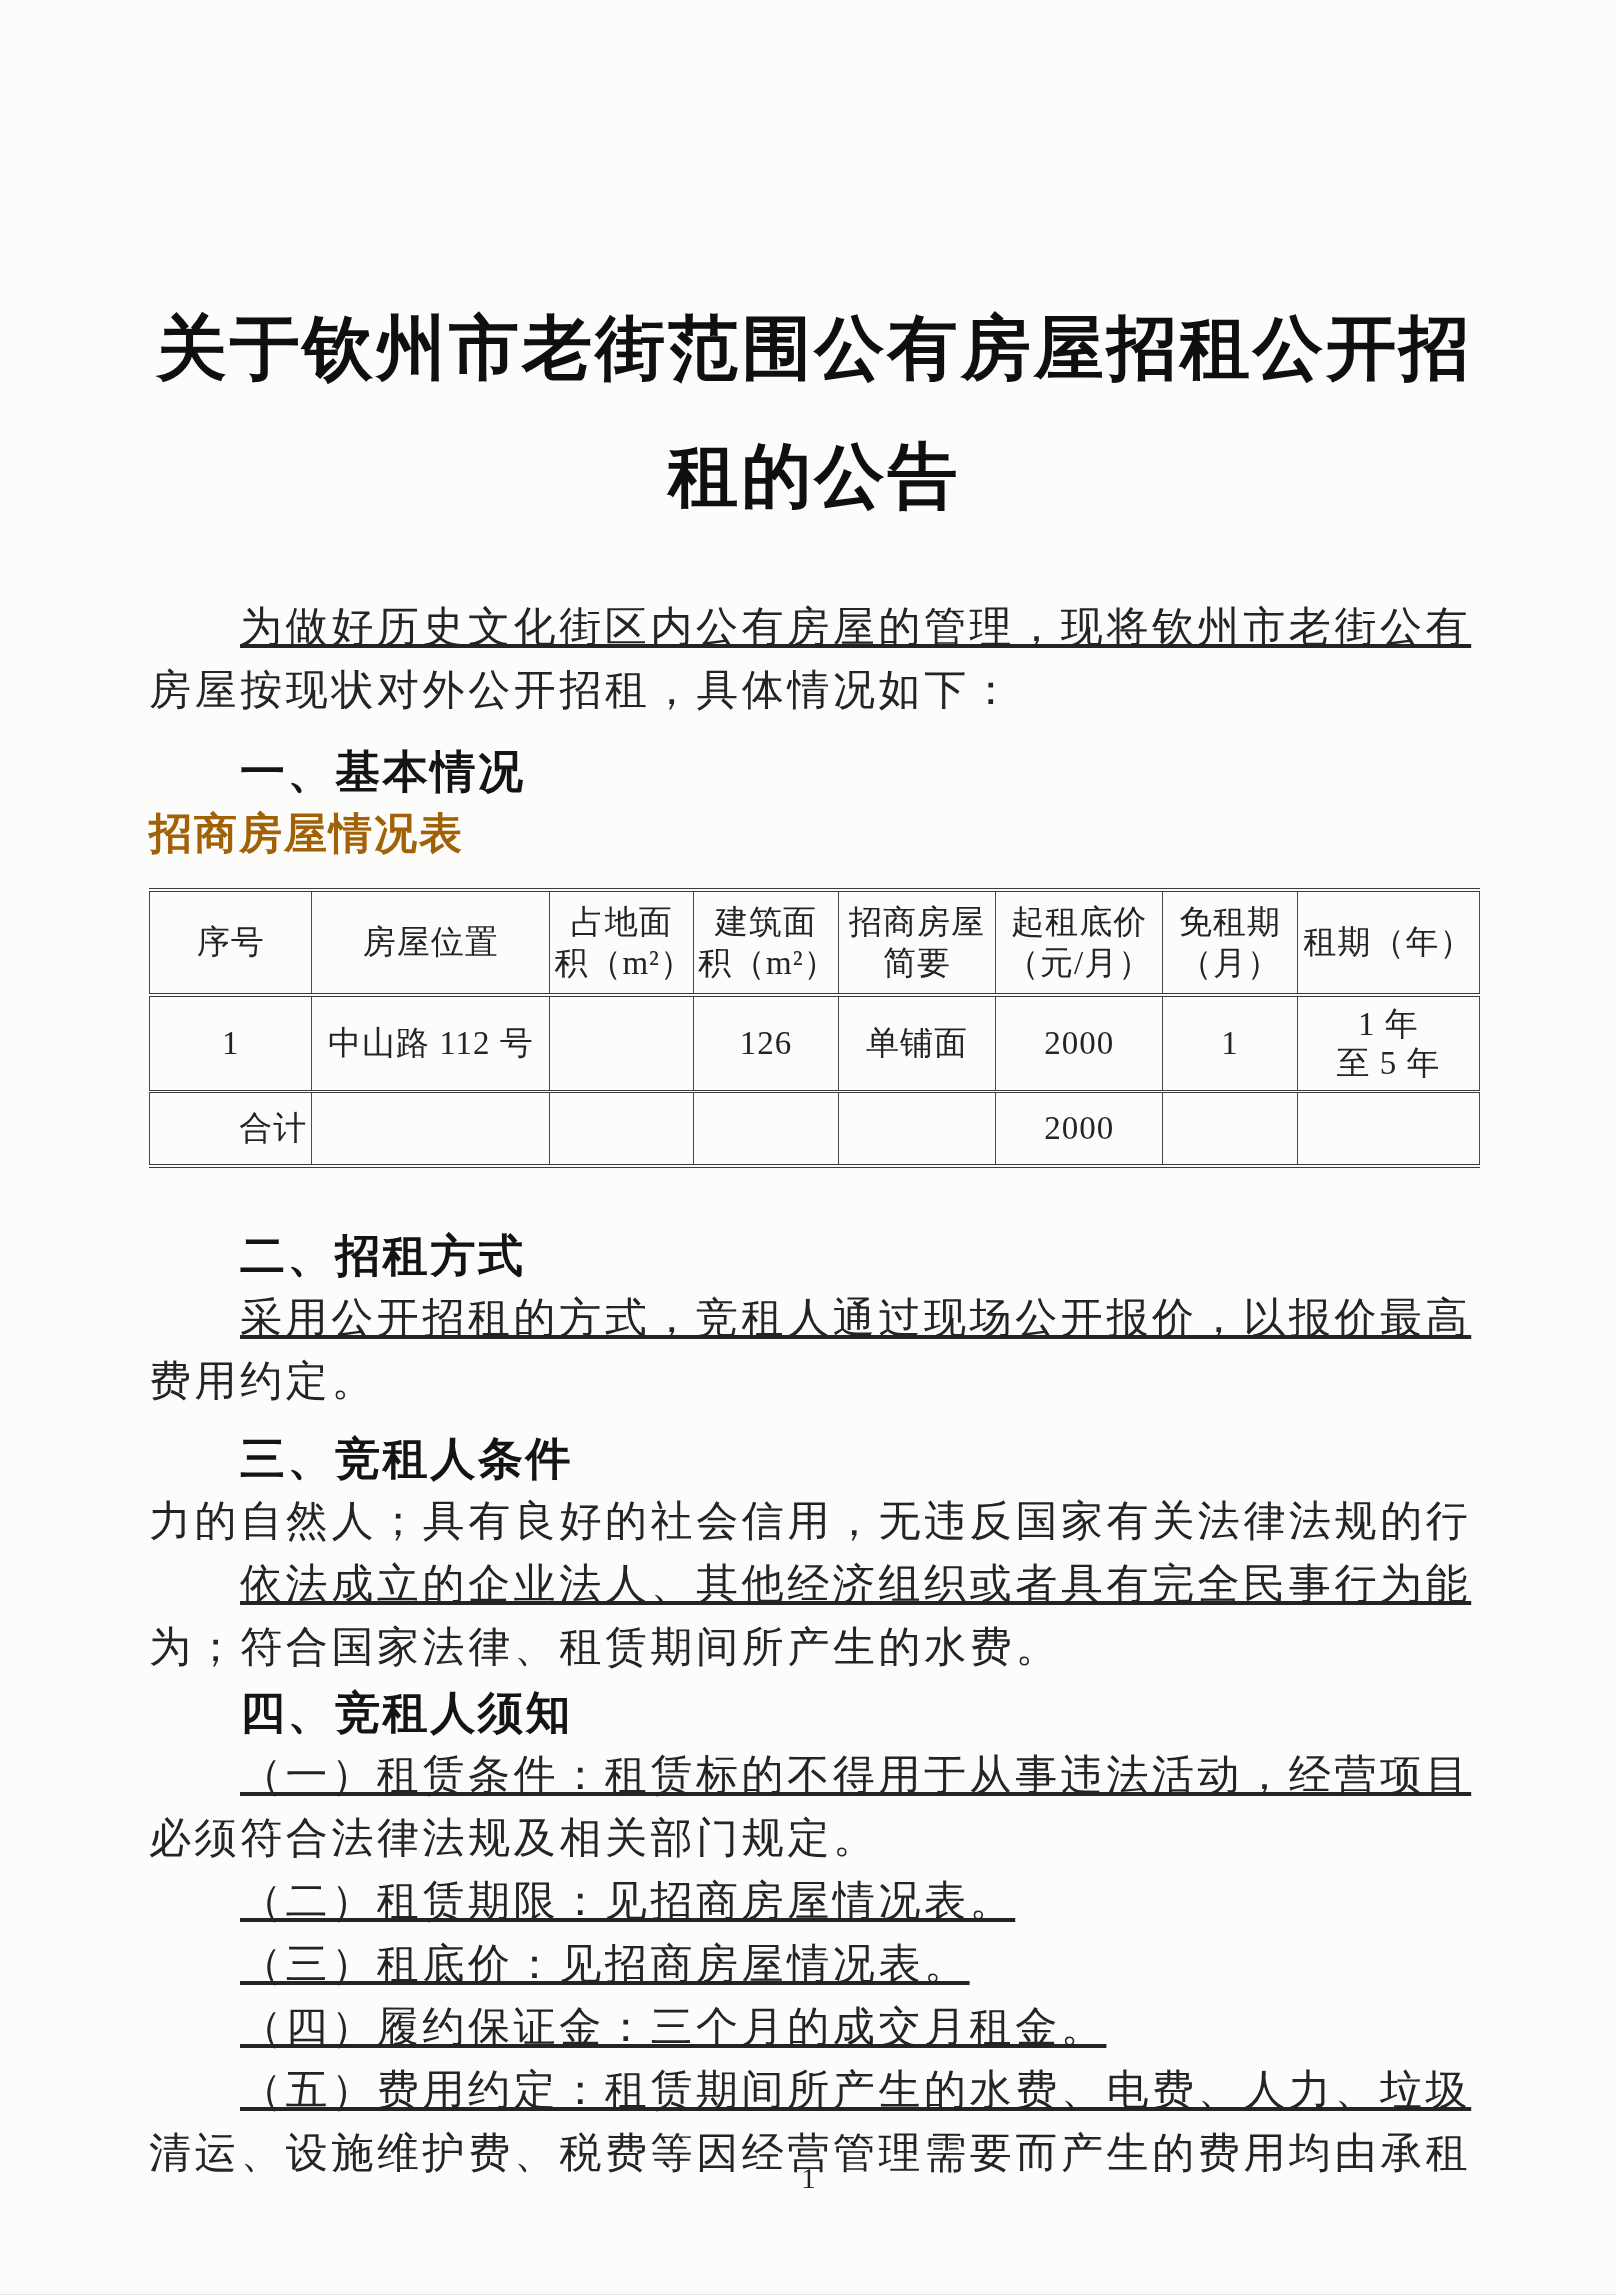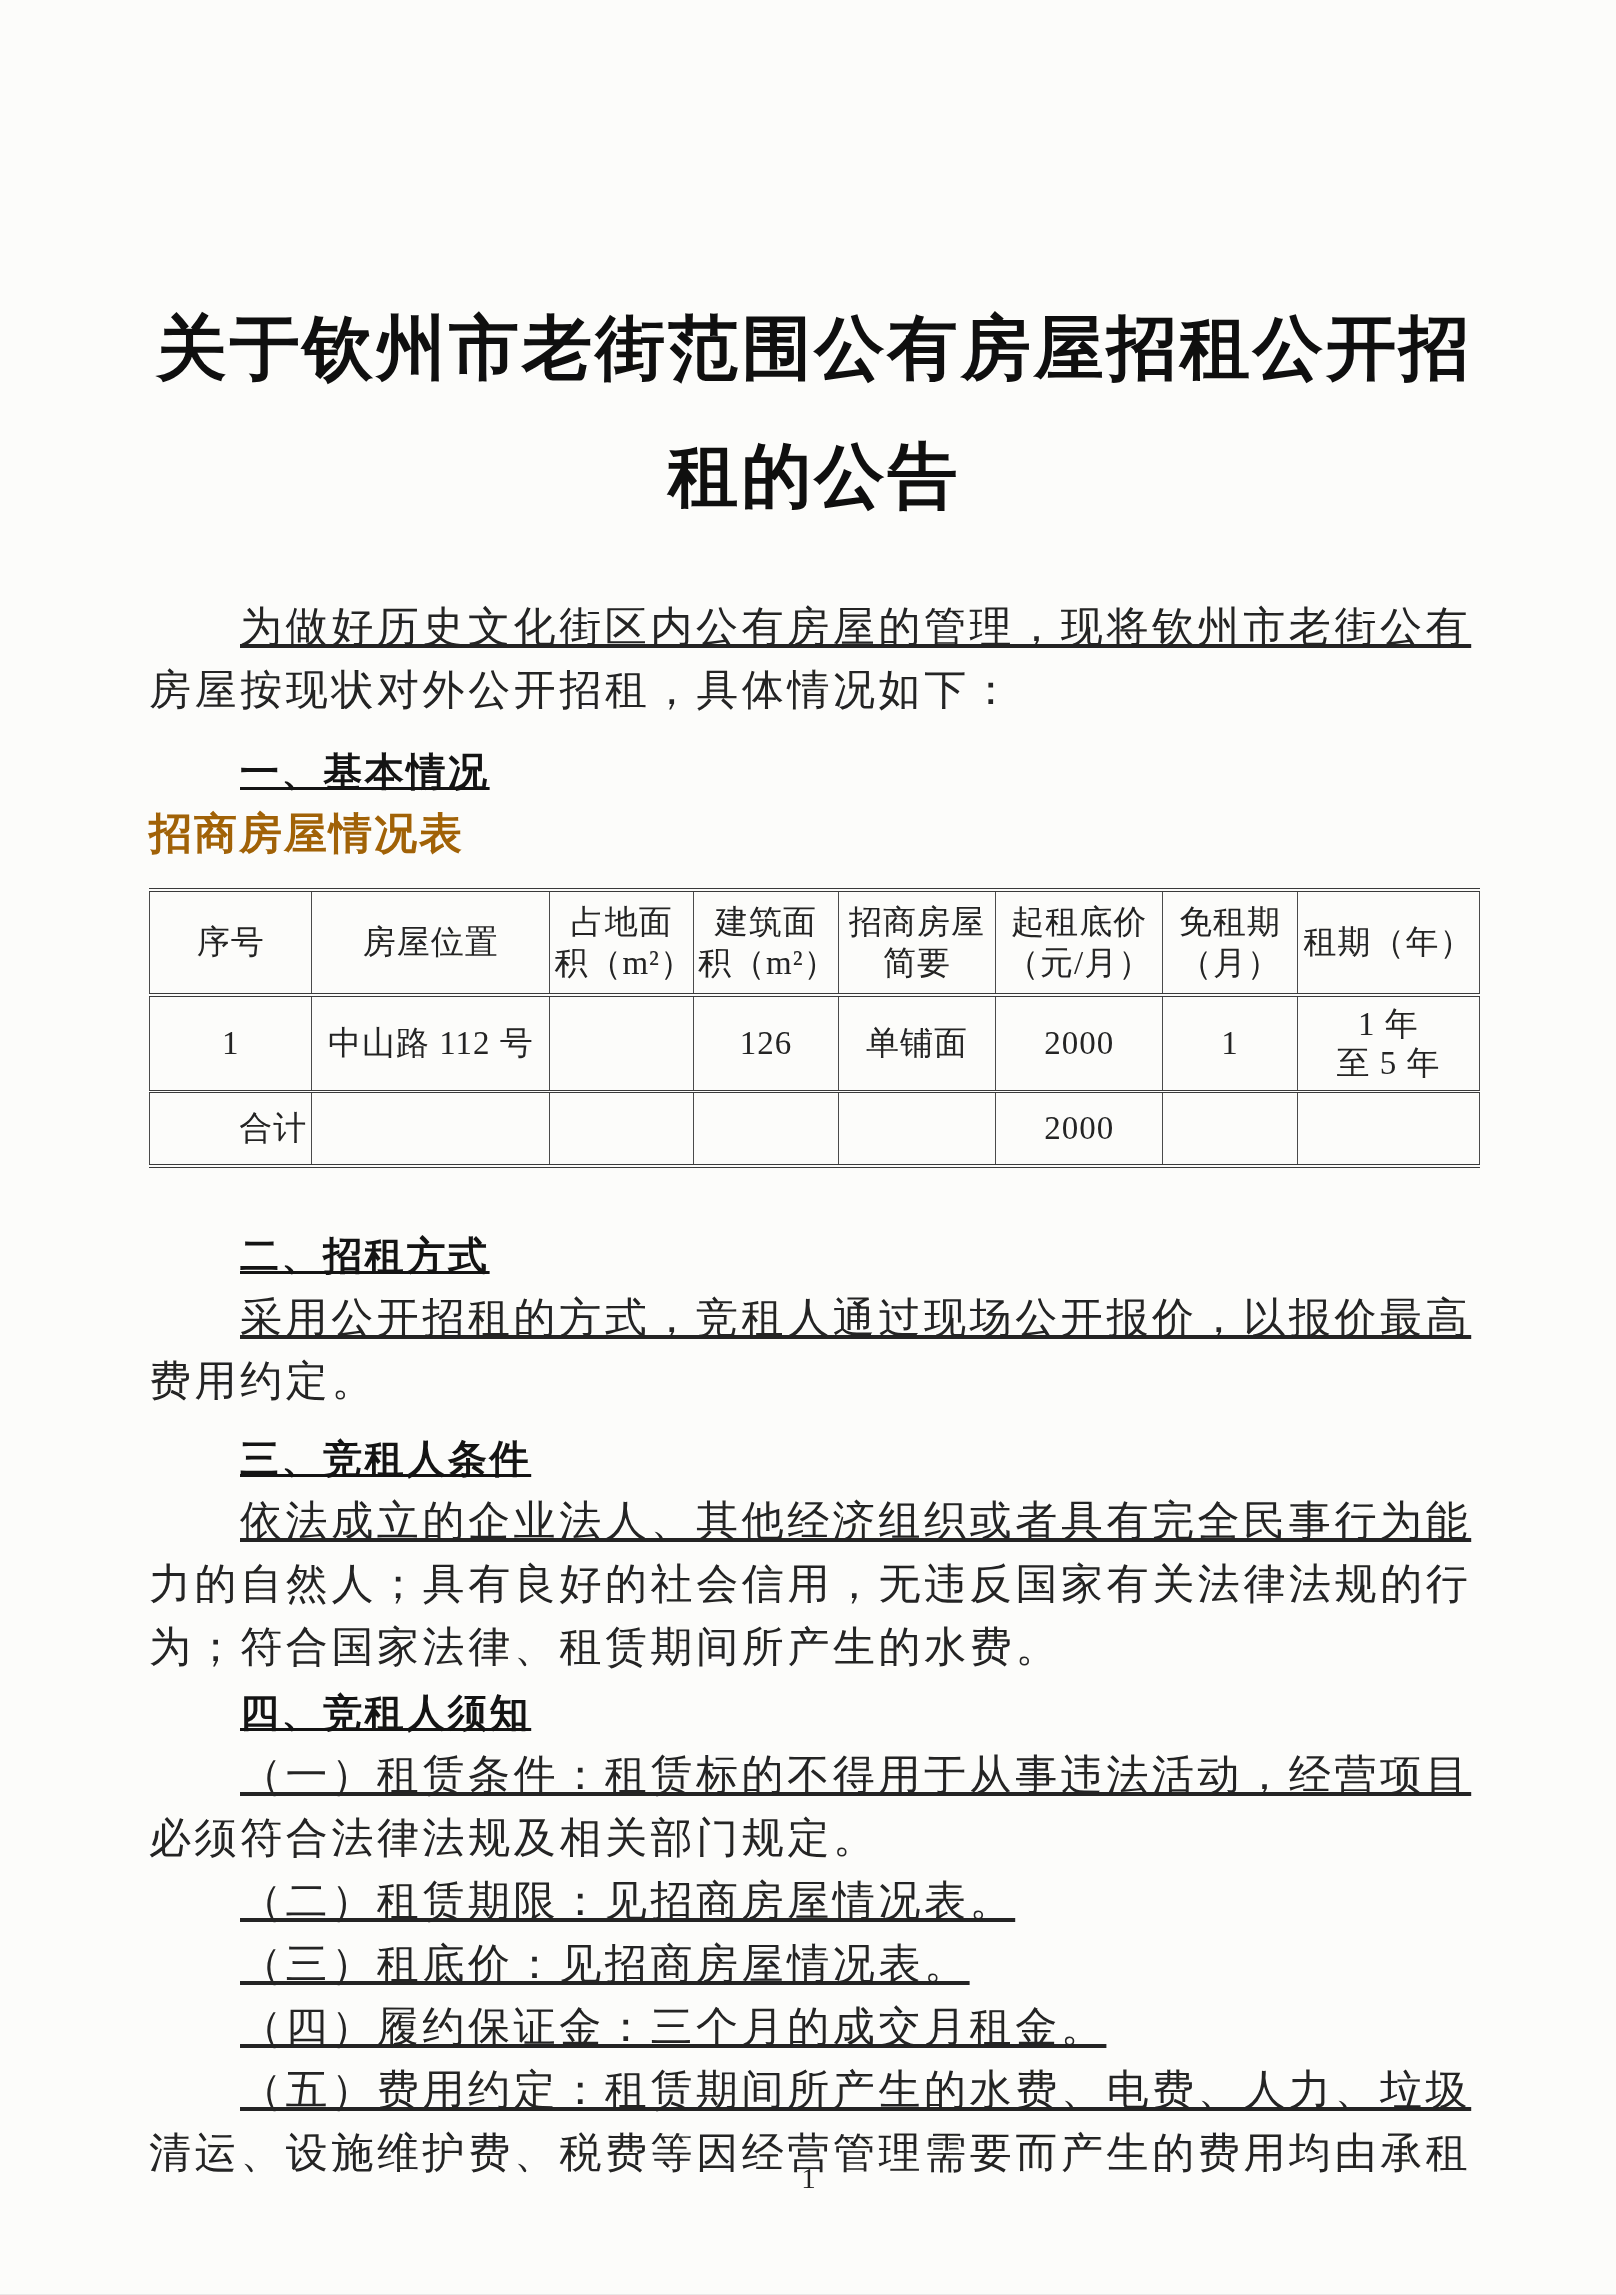--- a/index.html
+++ b/index.html
@@ -32,26 +32,25 @@
     letter-spacing: 3.6px;
     line-height: 63px;
     white-space: nowrap;
     color: #242424;
   }
   .indent { text-indent: 91px; text-decoration: underline; }
   .heading {
     font-family: "Liberation Sans", "DejaVu Sans", sans-serif;
     font-weight: bold;
     color: #141414;
-    font-size: 39px;
+    font-size: 45px;
     letter-spacing: 2.6px;
     line-height: 63px;
     text-indent: 91px;
     white-space: nowrap;
-    text-decoration: underline;
   }
   .caption {
     font-family: "Liberation Sans", "DejaVu Sans", sans-serif;
     font-weight: bold;
     color: #a16207;
     font-size: 43px;
     letter-spacing: 2px;
     line-height: 60px;
     white-space: nowrap;
   }
@@ -188,22 +187,22 @@
     </table>
 
     <div>
       <div class="heading sec2-heading">二、招租方式</div>
       <div class="line indent">采用公开招租的方式，竞租人通过现场公开报价，以报价最高</div>
       <div class="line">费用约定。</div>
     </div>
 
     <div>
       <div class="heading sec3-heading">三、竞租人条件</div>
+      <div class="line">力的自然人；具有良好的社会信用，无违反国家有关法律法规的行</div>
       <div class="line indent">依法成立的企业法人、其他经济组织或者具有完全民事行为能</div>
-      <div class="line">力的自然人；具有良好的社会信用，无违反国家有关法律法规的行</div>
       <div class="line">为；符合国家法律、租赁期间所产生的水费。</div>
     </div>
 
     <div>
       <div class="heading sec4-heading">四、竞租人须知</div>
       <div class="line indent">（一）租赁条件：租赁标的不得用于从事违法活动，经营项目</div>
       <div class="line">必须符合法律法规及相关部门规定。</div>
       <div class="line indent">（二）租赁期限：见招商房屋情况表。</div>
       <div class="line indent">（三）租底价：见招商房屋情况表。</div>
       <div class="line indent">（四）履约保证金：三个月的成交月租金。</div>

